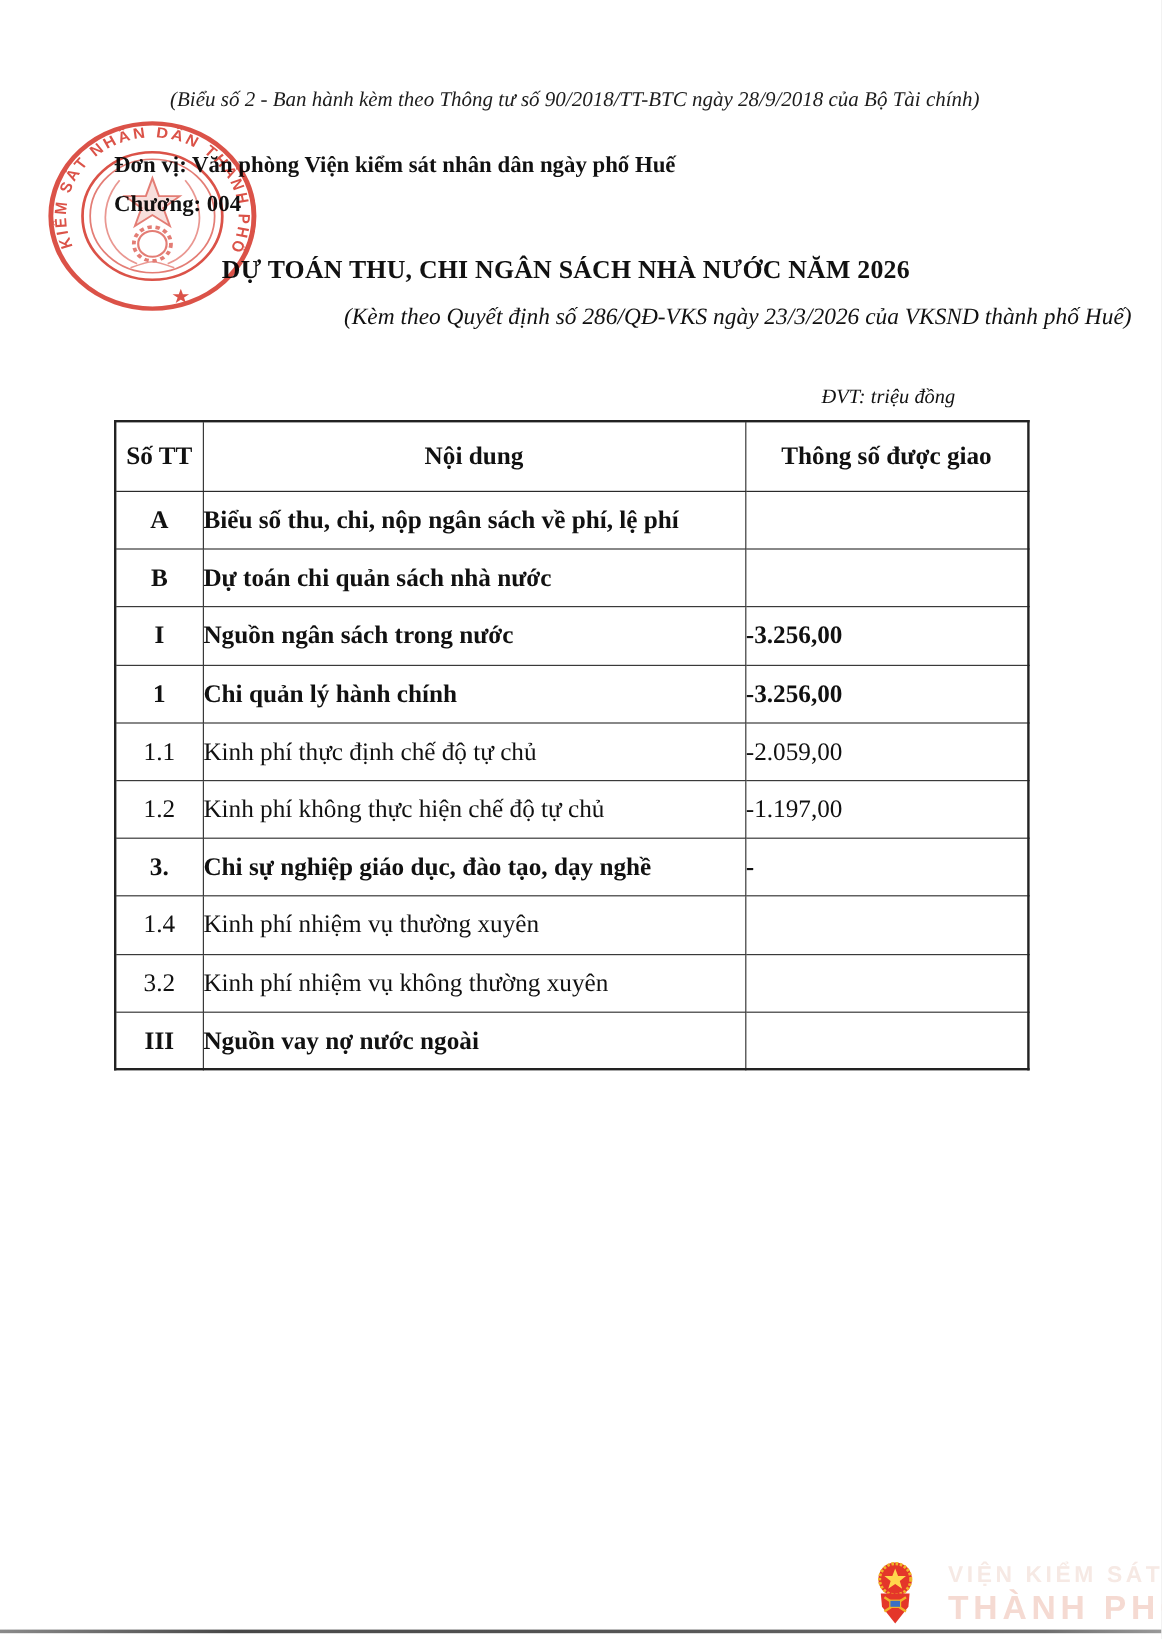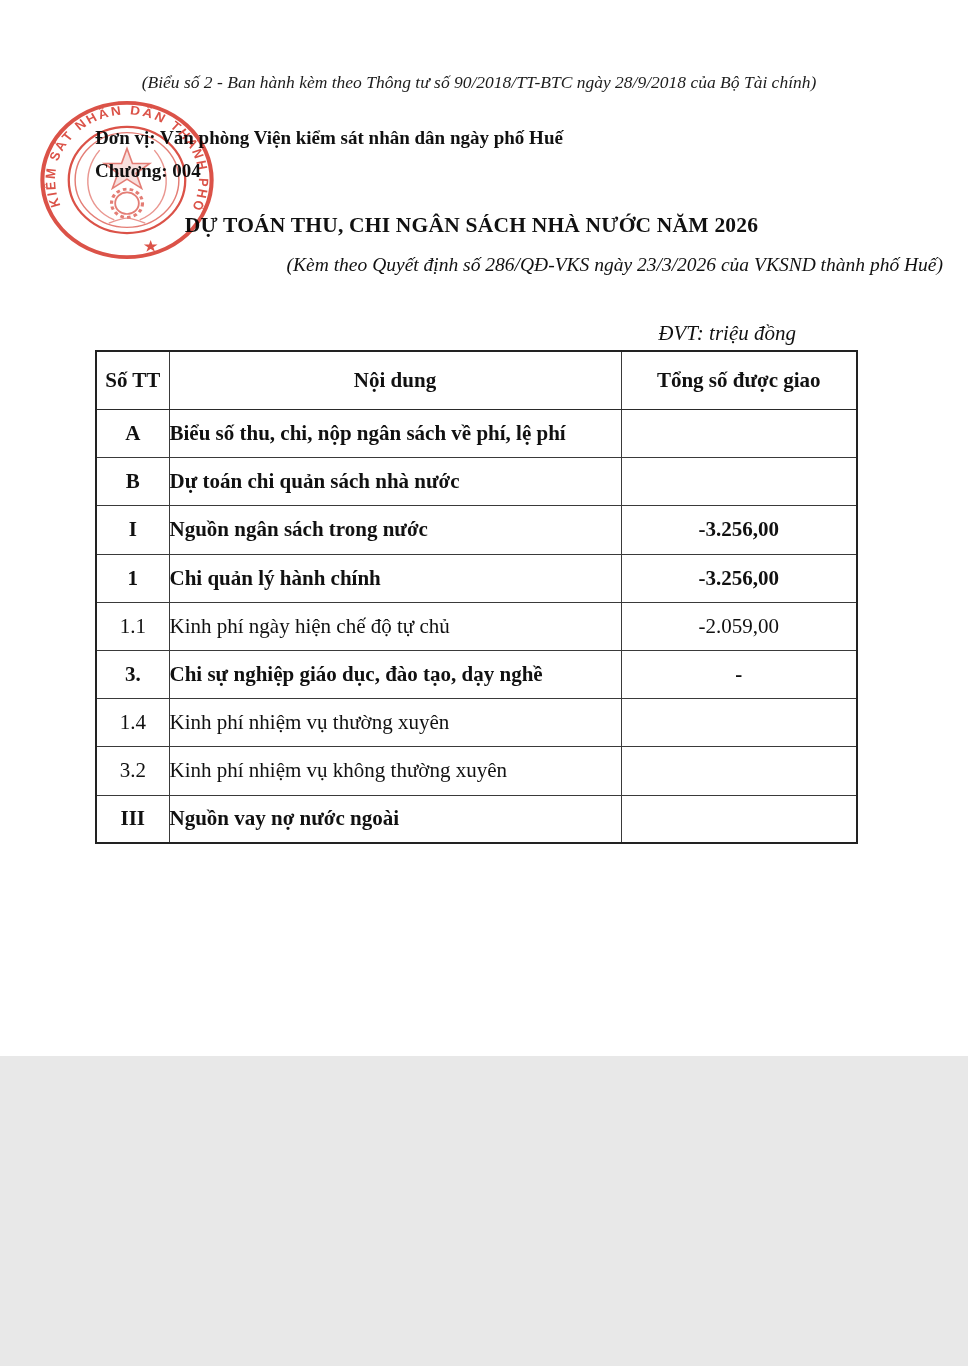--- a/index.html
+++ b/index.html
@@ -1,18 +1,18 @@
 <!DOCTYPE html>
 <html><head>
 <meta charset="utf-8">
 <style>
   html,body{margin:0;padding:0;background:#e8e8e8;}
   .page{
     position:relative;
-    width:968px;height:1056px;
+    width:968px;height:1366px;
     background:#ffffff;
     overflow:hidden;
     font-family:"Liberation Serif", serif;
     color:#111;
   }
   .abs{position:absolute;}
 
   .form-note{
     top:72px;left:0;right:10px;
     text-align:center;
@@ -39,21 +39,21 @@
   }
   .doc-subtitle{
     top:254px;left:0;right:25px;
     text-align:right;
     font-style:italic;
     font-size:19.5px;
   }
   .dvt-note{
     top:321px;right:172px;
     font-style:italic;
-    font-size:21px;
+    font-size:17px;
   }
 
   table.budget{
     position:absolute;
     top:350px;left:95px;
     width:761px;
     border-collapse:collapse;
     table-layout:fixed;
     font-size:21px;
   }
@@ -70,21 +70,21 @@
   table.budget{border:2.5px solid #222;}
   table.budget thead th{
     height:57px;
     font-weight:bold;
     text-align:center;
     border-bottom:1.5px solid #2a2a2a;
   }
   table.budget tbody tr{height:48.2px;}
   td.no{text-align:center;}
   td.content{text-align:left;padding-left:6px;}
-  td.val{text-align:center;padding-right:5px;}
+  td.val{text-align:left;padding-right:5px;}
   tr.b td{font-weight:bold;}
 
   
   .stamp{
     top:97px;left:36px;
     width:182px;height:166px;
     opacity:.88;
     mix-blend-mode:multiply;
     pointer-events:none;
   }
@@ -125,21 +125,21 @@
   <table class="budget">
     <colgroup>
         <col class="c-no">
         <col class="c-content">
         <col class="c-value">
       </colgroup>
     <thead>
       <tr>
         <th>Số TT</th>
         <th>Nội dung</th>
-        <th>Tổng số được giao</th>
+        <th>Thông số được giao</th>
       </tr>
     </thead>
     <tbody>
       <tr class="b">
           <td class="no">A</td>
           <td class="content">Biểu số thu, chi, nộp ngân sách về phí, lệ phí</td>
           <td class="val"></td>
         </tr>
       <tr class="b">
           <td class="no">B</td>
@@ -151,22 +151,27 @@
           <td class="content">Nguồn ngân sách trong nước</td>
           <td class="val">-3.256,00</td>
         </tr>
       <tr class="b">
           <td class="no">1</td>
           <td class="content">Chi quản lý hành chính</td>
           <td class="val">-3.256,00</td>
         </tr>
       <tr>
           <td class="no">1.1</td>
-          <td class="content">Kinh phí ngày hiện chế độ tự chủ</td>
+          <td class="content">Kinh phí thực định chế độ tự chủ</td>
           <td class="val">-2.059,00</td>
+        </tr>
+      <tr>
+          <td class="no">1.2</td>
+          <td class="content">Kinh phí không thực hiện chế độ tự chủ</td>
+          <td class="val">-1.197,00</td>
         </tr>
       <tr class="b">
           <td class="no">3.</td>
           <td class="content">Chi sự nghiệp giáo dục, đào tạo, dạy nghề</td>
           <td class="val">-</td>
         </tr>
       <tr>
           <td class="no">1.4</td>
           <td class="content">Kinh phí nhiệm vụ thường xuyên</td>
           <td class="val"></td>

